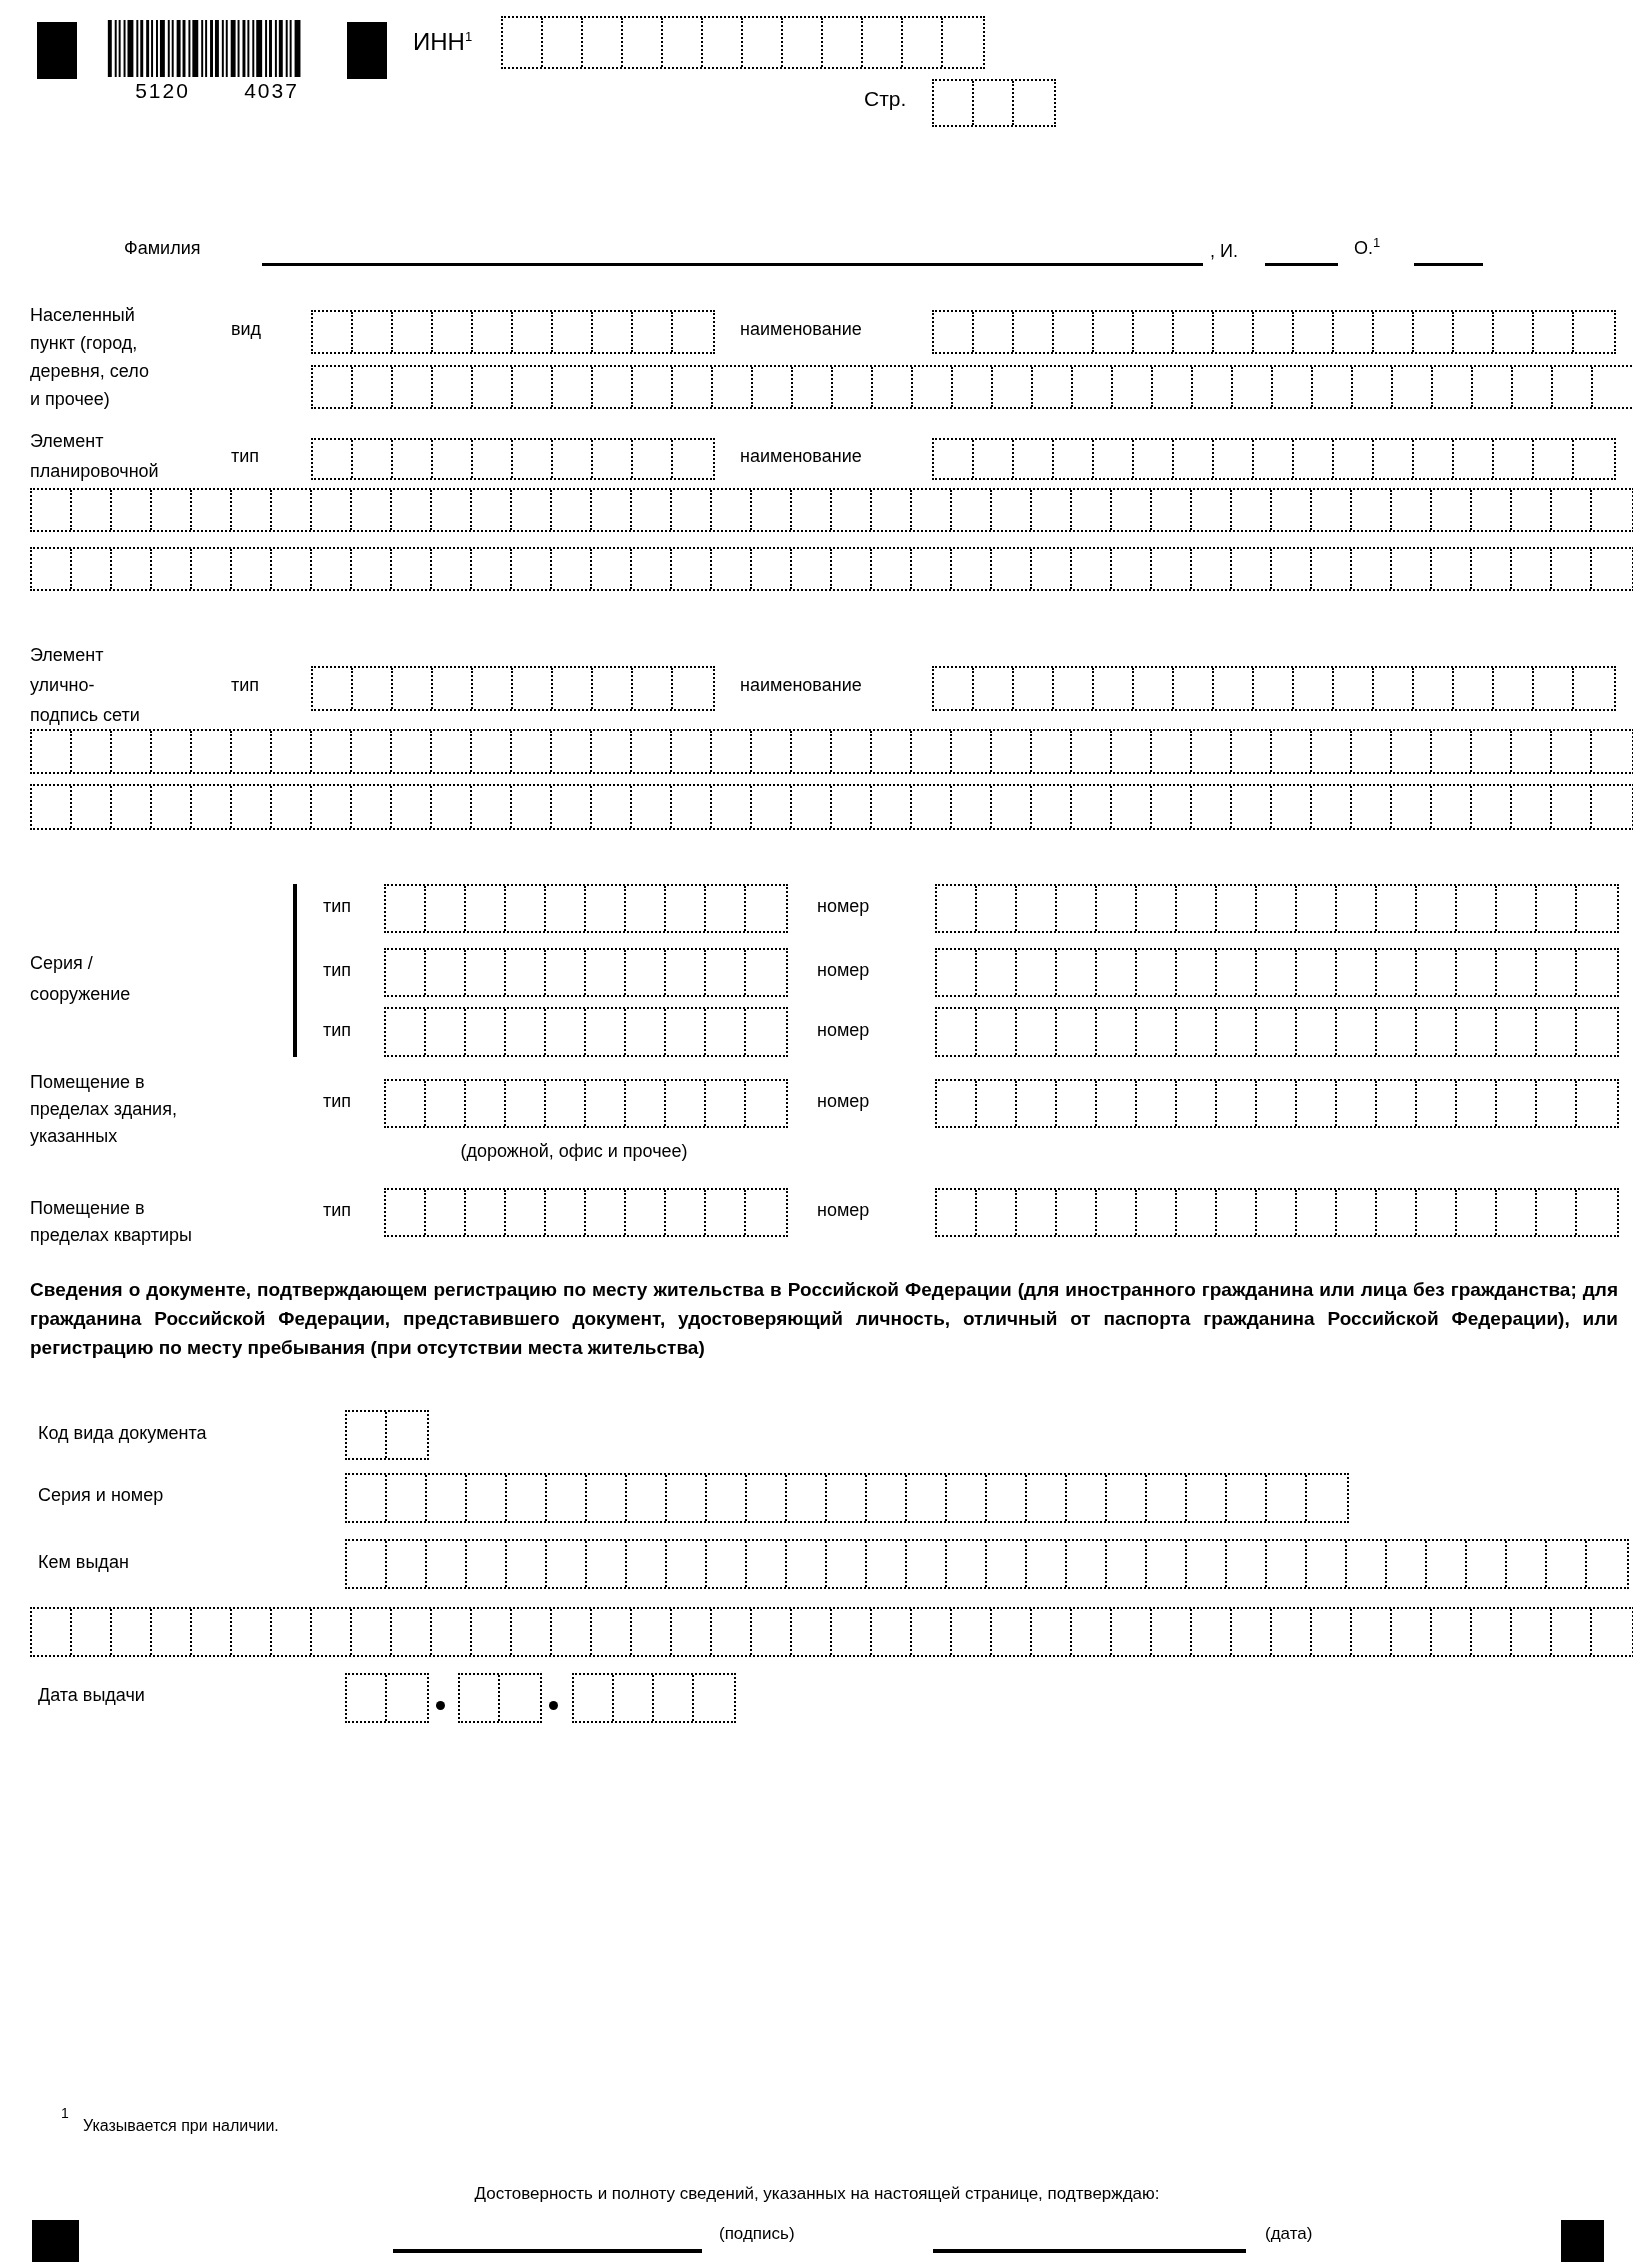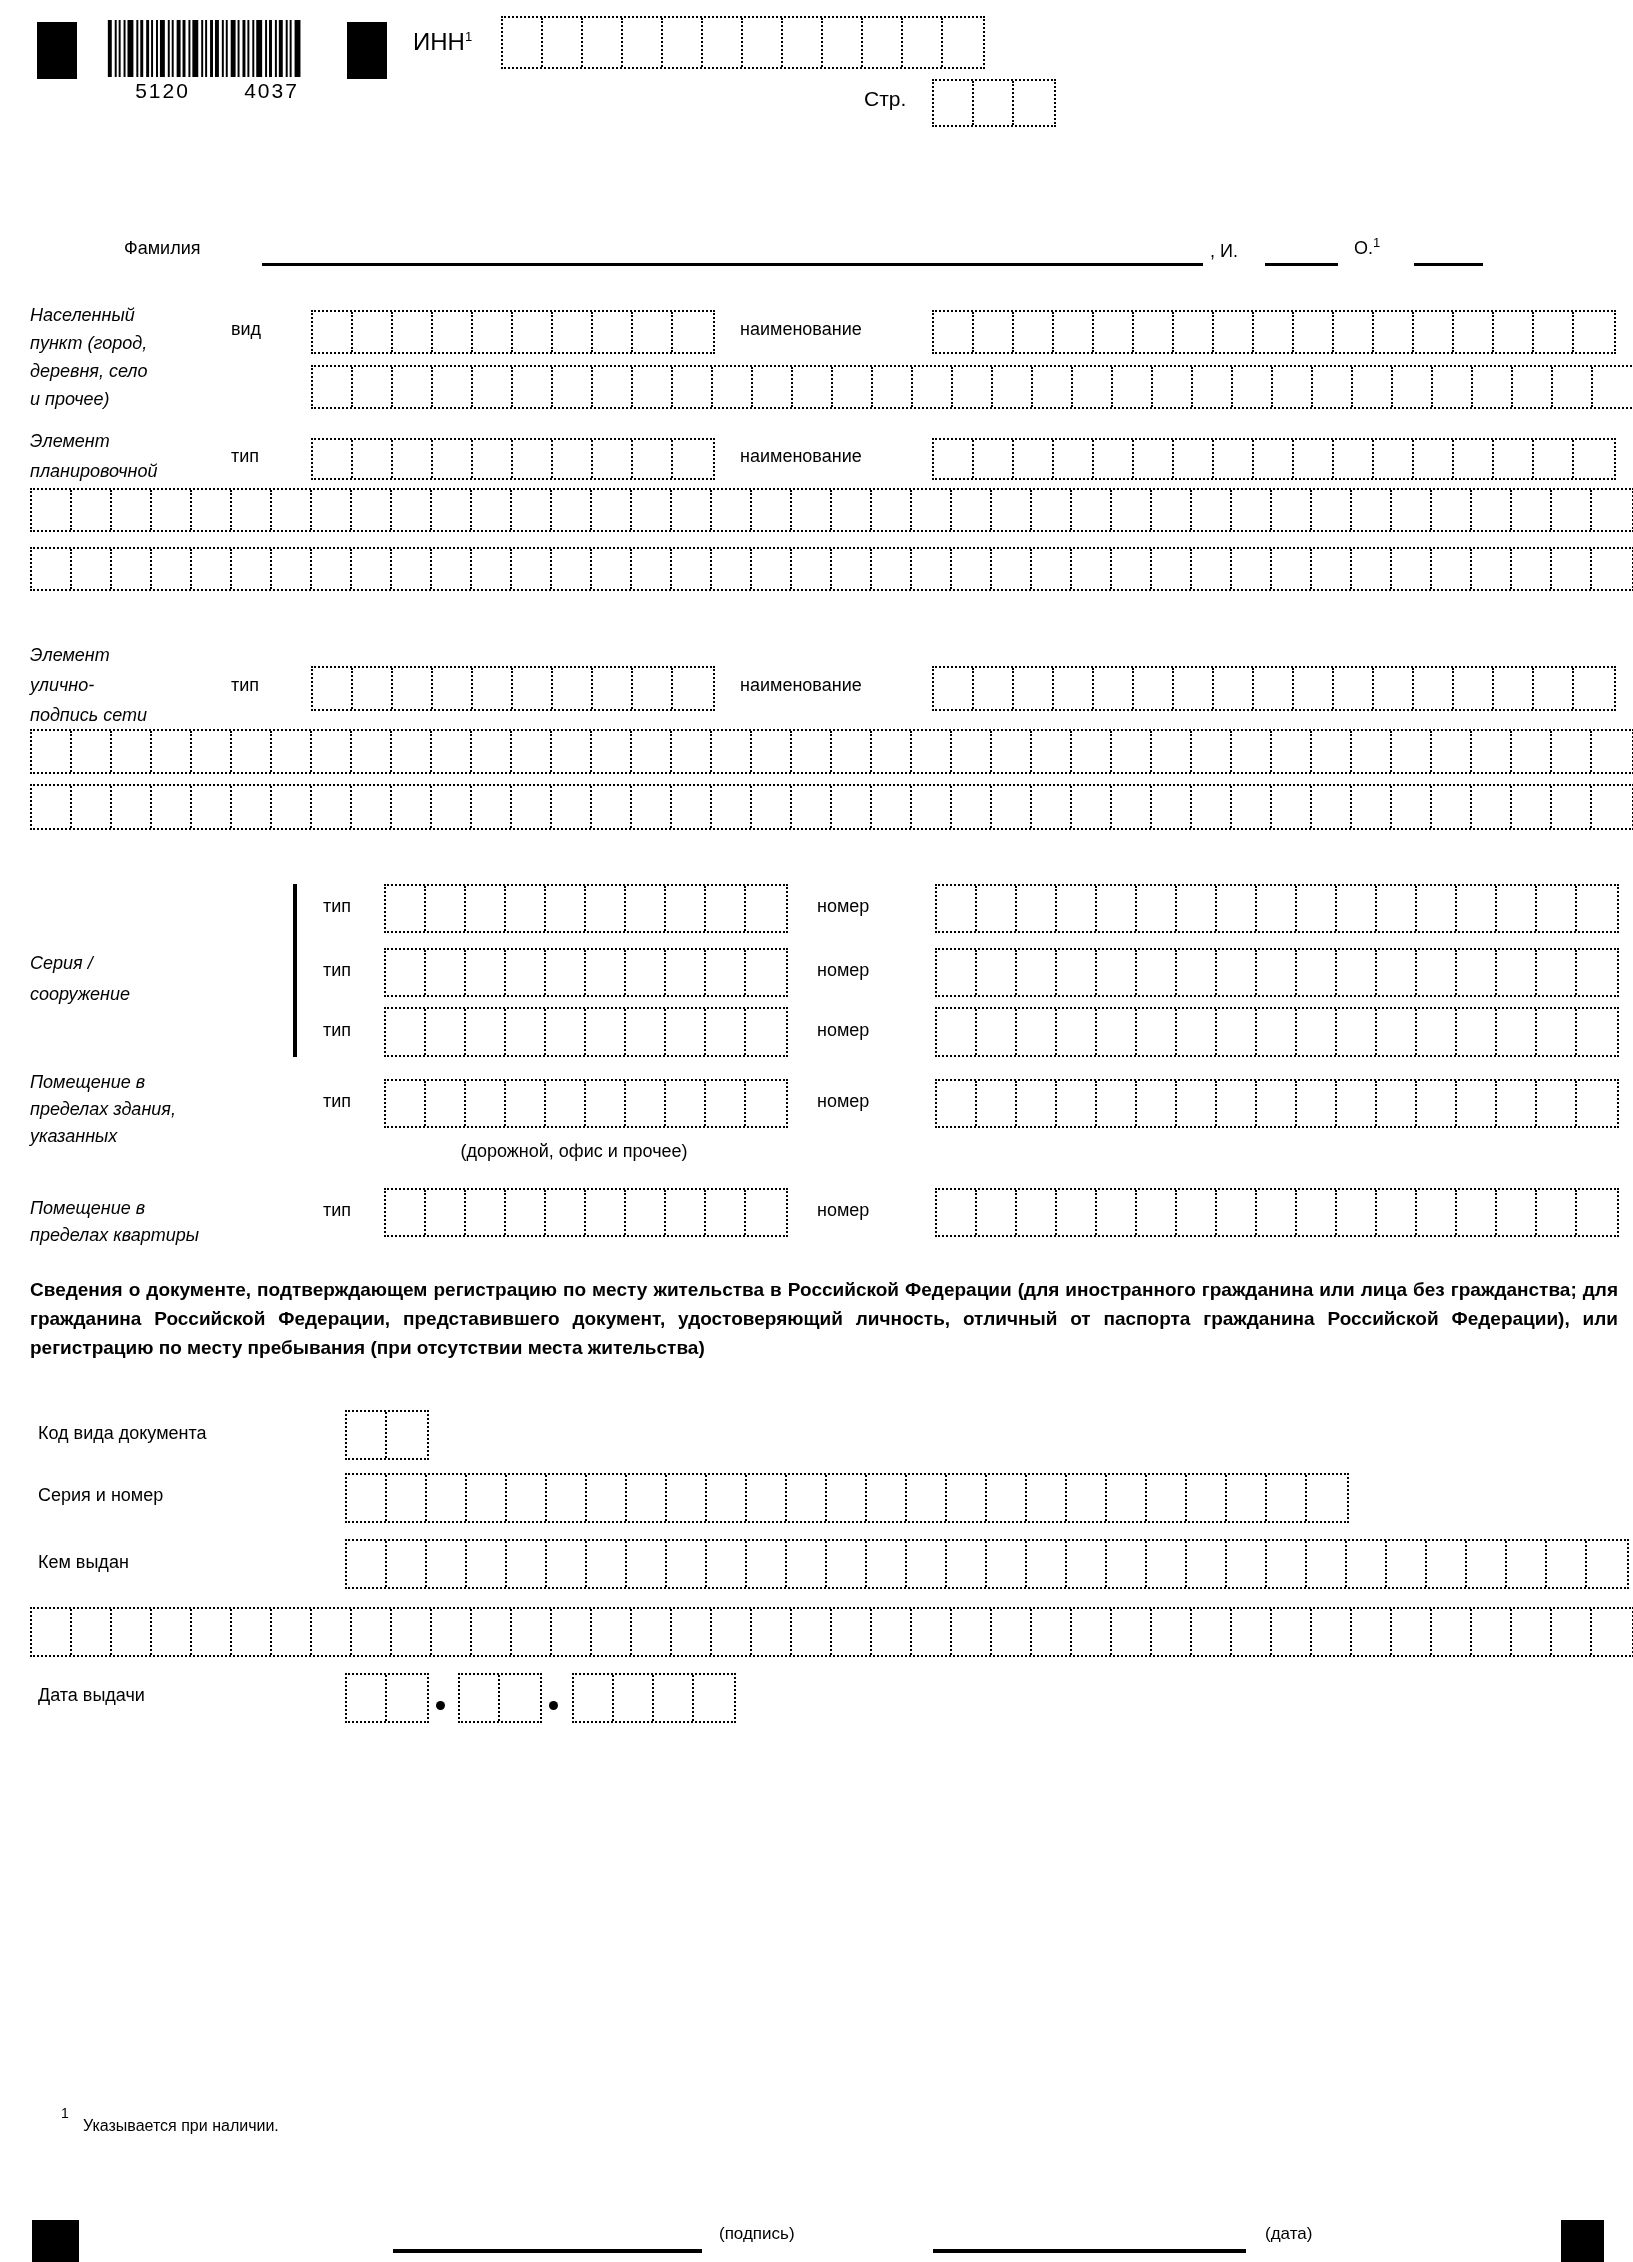--- a/index.html
+++ b/index.html
@@ -6,21 +6,21 @@
   #page{
     position:relative;
     width:1634px;height:2262px;
     background:#fff;
     font-family:"Liberation Sans", sans-serif;
     color:#000;
     overflow:hidden;
   }
   .sq{position:absolute;background:#000;}
   .lbl{position:absolute;font-size:18px;white-space:nowrap;}
-  .lbl .ln{display:block;font-style:italic;}
+  .lbl .ln{display:block;}
   sup.s{font-size:13px;vertical-align:super;line-height:0;}
   .cell-row{position:absolute;display:flex;box-sizing:border-box;border:2px dotted #000;background:#fff;}
   .cell{box-sizing:border-box;border-right:2px dotted #000;height:100%;}
   .cell:last-child{border-right:none;}
   .uline{position:absolute;background:#000;height:3px;}
   .vbar{position:absolute;background:#000;width:4px;}
   .date-dot{position:absolute;width:9px;height:9px;border-radius:50%;background:#000;}
   
   #barcode{position:absolute;left:107px;top:20px;}
   #bcDigits1{position:absolute;left:117px;top:79px;width:91px;text-align:center;font-size:21px;letter-spacing:2px;}
@@ -179,20 +179,21 @@
   <span class="lbl" id="kodLbl">Код вида документа</span>
   <span class="lbl" id="serLbl">Серия и номер</span>
   <span class="lbl" id="kemLbl">Кем выдан</span>
   <span class="lbl" id="datLbl">Дата выдачи</span>
   <div class="date-dot" style="left:436px;top:1701px;"></div>
   <div class="date-dot" style="left:549px;top:1701px;"></div>
 
   <span class="lbl" id="fnSup">1</span>
   <span class="lbl" id="fnTxt">Указывается при наличии.</span>
 
+  <div id="confirm">Достоверность и полноту сведений, указанных на настоящей странице, подтверждаю:</div>
   <div class="sq" style="left:32px;top:2220px;width:47px;height:43px;"></div>
   <div class="sq" style="left:1561px;top:2220px;width:43px;height:43px;"></div>
   <div class="uline" style="left:393px;top:2249px;width:309px;height:4px;"></div>
   <span class="lbl" id="podpisLbl">(подпись)</span>
   <div class="uline" style="left:933px;top:2249px;width:313px;height:4px;"></div>
   <span class="lbl" id="dataLbl">(дата)</span>
 
 <div class="cell-row" style="left: 501px; top: 16px; height: 53px;">
       <div class="cell" style="width: 40px;"></div>
       <div class="cell" style="width: 40px;"></div>

